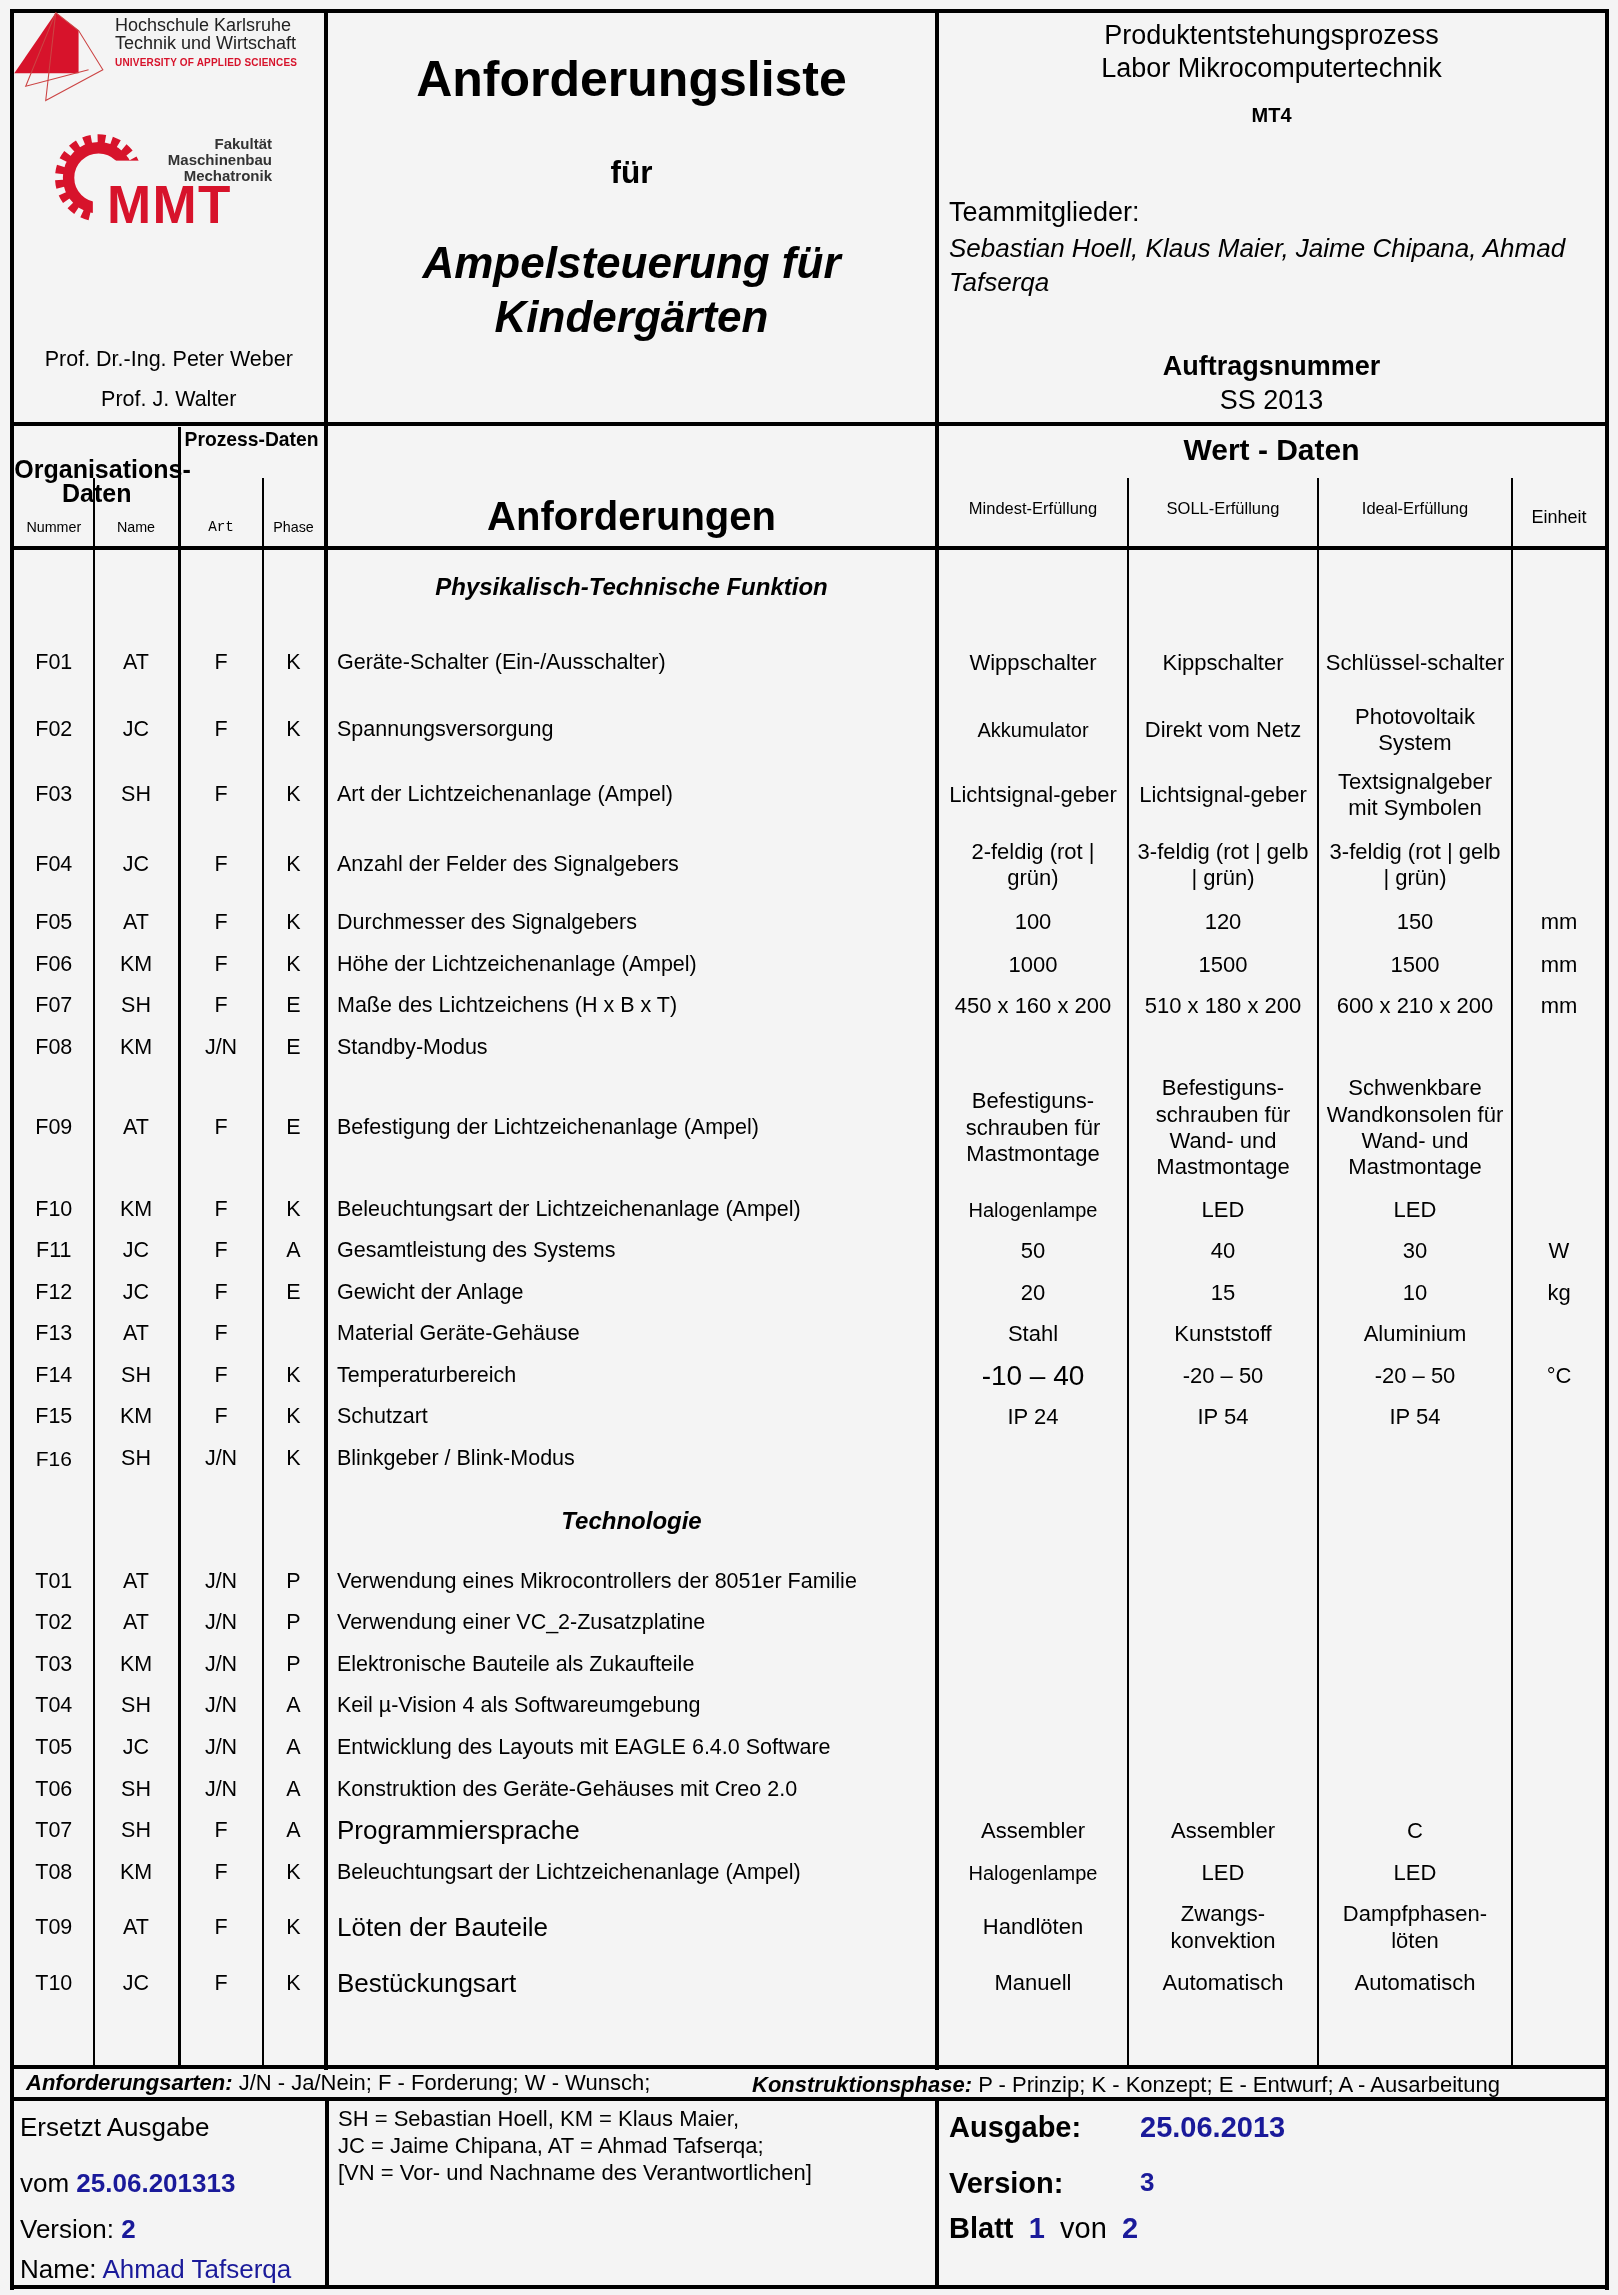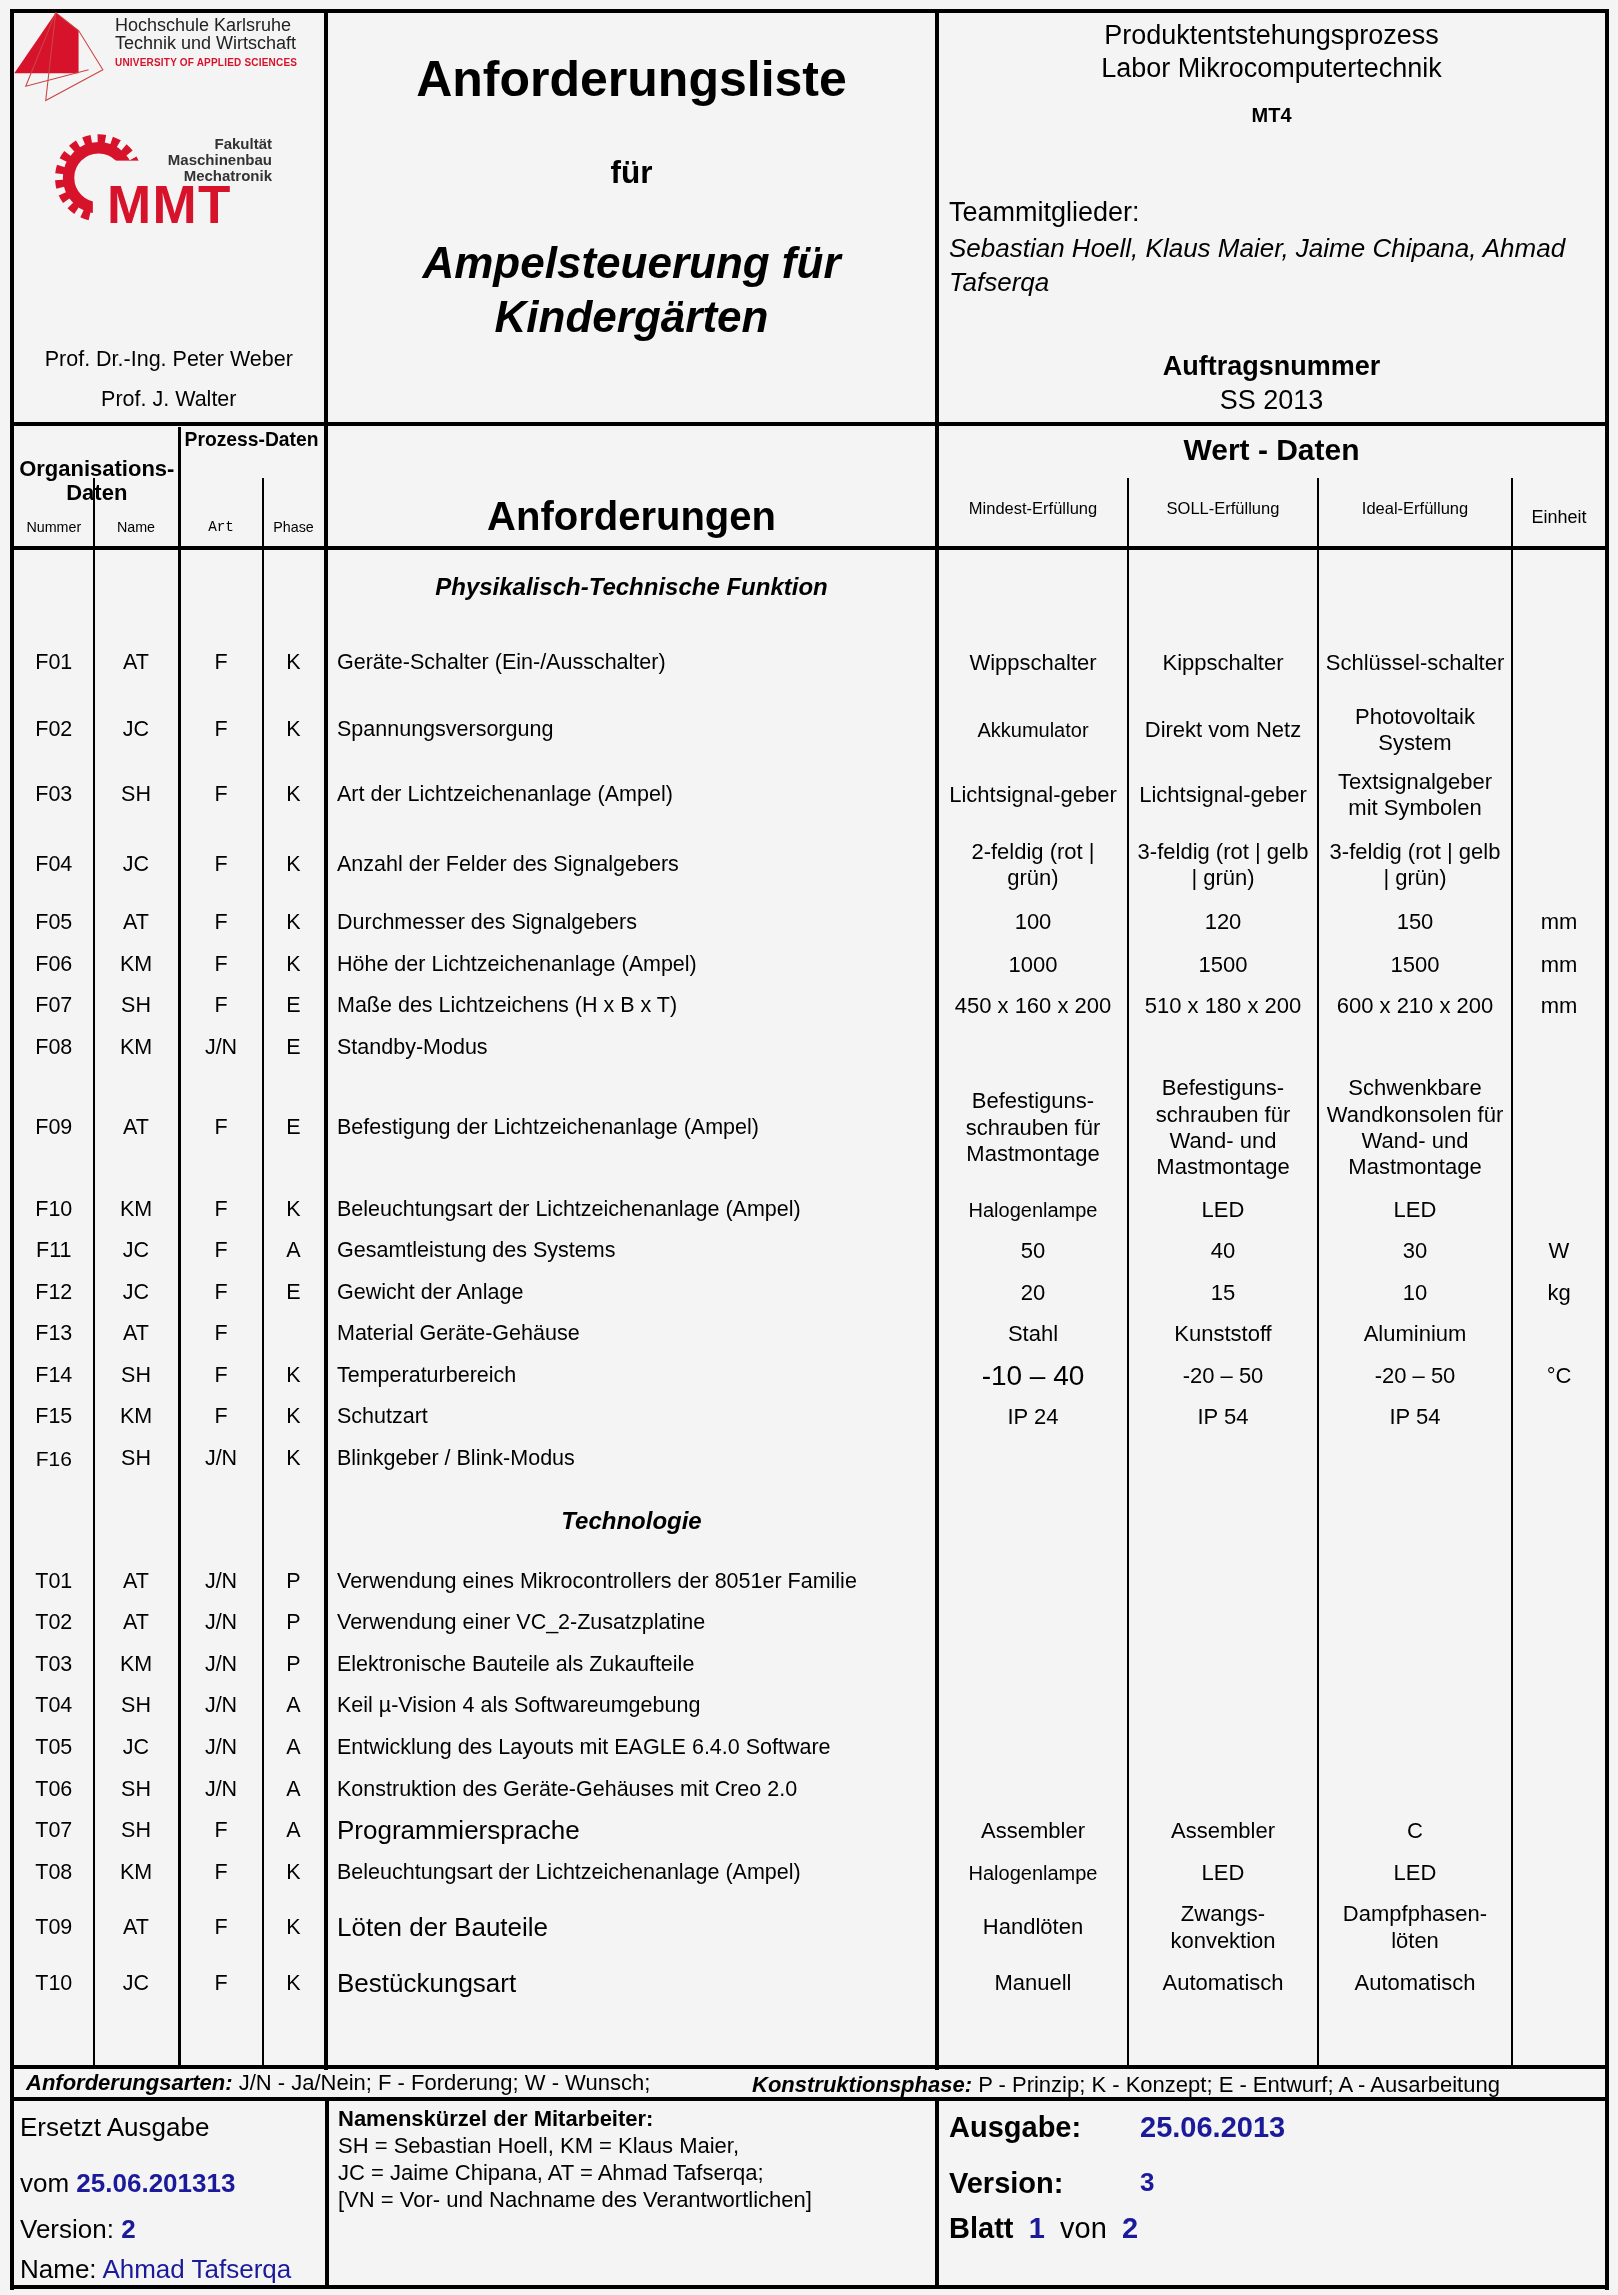--- a/index.html
+++ b/index.html
@@ -93,21 +93,21 @@
     <div>Labor Mikrocomputertechnik</div>
   </div>
   <div class="abs c b" style="left:939px;top:104px;width:665px;font-size:20px;">MT4</div>
   <div class="abs" style="left:949px;top:197px;font-size:27px;">Teammitglieder:</div>
   <div class="abs i" style="left:949px;top:231px;width:644px;font-size:26px;line-height:34px;">Sebastian Hoell, Klaus Maier, Jaime Chipana, Ahmad Tafserqa</div>
   <div class="abs c b" style="left:939px;top:351px;width:665px;font-size:27px;">Auftragsnummer</div>
   <div class="abs c" style="left:939px;top:385px;width:665px;font-size:27px;">SS 2013</div>
 </div>
 
 <div>
-  <div class="abs c b" style="left:14.3px;top:428px;width:165px;font-size:22px;line-height:24px;margin-top:29px;">Organisations-Daten</div>
+  <div class="abs c b" style="left:14.3px;top:428px;width:165px;font-size:25px;line-height:24px;margin-top:29px;">Organisations-Daten</div>
   <div class="abs c b" style="left:180px;top:428px;width:143px;font-size:19.3px;line-height:24px;">Prozess-Daten</div>
   <div class="abs c" style="left:14.3px;top:519px;width:79px;font-size:14.3px;">Nummer</div>
   <div class="abs c" style="left:95px;top:519px;width:82px;font-size:14.3px;">Name</div>
   <div class="abs c" style="left:180px;top:519px;width:82px;font-size:14.3px;font-family:Liberation Mono, monospace;">Art</div>
   <div class="abs c" style="left:264px;top:519px;width:59px;font-size:14.3px;">Phase</div>
   <div class="abs c b" style="left:328px;top:494px;width:607px;font-size:40px;">Anforderungen</div>
   <div class="abs c b" style="left:939px;top:433px;width:665px;font-size:30px;">Wert - Daten</div>
   <div class="abs c" style="left:939px;top:498px;width:188px;font-size:16.5px;line-height:21.5px;">Mindest-Erfüllung</div>
   <div class="abs c" style="left:1129px;top:498px;width:188px;font-size:16.5px;line-height:21.5px;">SOLL-Erfüllung</div>
   <div class="abs c" style="left:1319px;top:498px;width:192px;font-size:16.5px;line-height:21.5px;">Ideal-Erfüllung</div>
@@ -370,21 +370,20 @@
     <span>Version:</span>
     <span class="b blue">2</span>
   </div>
   <div class="abs" style="left:20px;top:2254px;font-size:26px;white-space:nowrap;">
     <span>Name:</span>
     <span class="blue">Ahmad Tafserqa</span>
   </div>
 </div>
 
 <div class="abs" style="left:338px;top:2105px;width:594px;font-size:22px;line-height:27px;">
-  <div class="b">Namenskürzel der Mitarbeiter:</div>
   <div>SH = Sebastian Hoell, KM = Klaus Maier,</div>
   <div>JC = Jaime Chipana, AT = Ahmad Tafserqa;</div>
   <div>[VN = Vor- und Nachname des Verantwortlichen]</div>
 </div>
 
 <div>
   <div class="abs b" style="left:949px;top:2111px;font-size:29px;">Ausgabe:</div>
   <div class="abs b blue" style="left:1140px;top:2111px;font-size:29px;">25.06.2013</div>
   <div class="abs b" style="left:949px;top:2167px;font-size:29px;">Version:</div>
   <div class="abs b blue" style="left:1140px;top:2167px;font-size:26px;">3</div>

